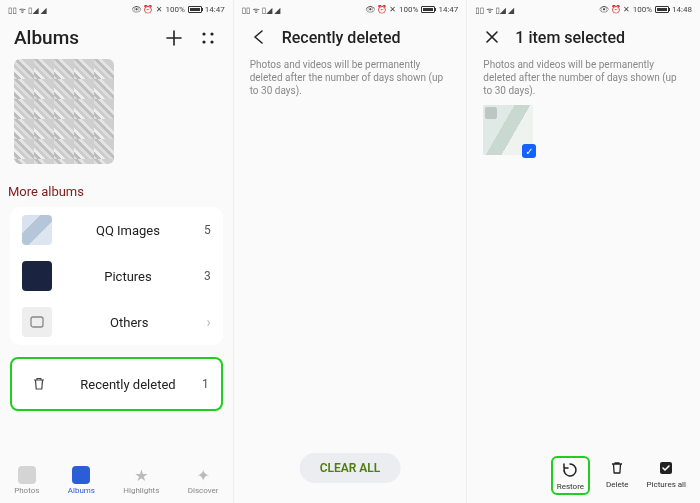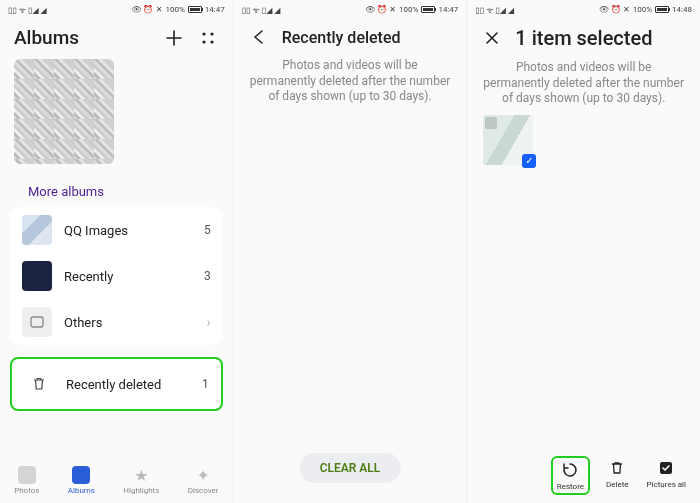--- a/index.html
+++ b/index.html
@@ -10,41 +10,41 @@
   .status-left, .status-right { display: flex; align-items: center; gap: 3px; }
   .status-right .battery { display:inline-block; width:14px; height:7px; border:1px solid #333; border-radius:1px; position:relative; }
   .status-right .battery::after { content:''; position:absolute; right:-2px; top:1px; width:1px; height:3px; background:#333; }
   .status-right .battery::before { content:''; position:absolute; left:1px; top:1px; width:10px; height:3px; background:#333; }
   .header { display: flex; align-items: center; padding: 10px 14px; gap: 12px; }
   .header h1 { font-size: 19px; font-weight: 500; color: #222; flex: 1; }
   .header .icon-btn { width: 22px; height: 22px; display:flex; align-items:center; justify-content:center; }
   .album-cover { margin: 0 14px 14px 14px; width: 100px; height: 105px; border-radius: 6px; background:
      linear-gradient(45deg, #ddd 10%, #bbb 10%, #bbb 20%, #eee 20%, #eee 30%, #ccc 30%, #ccc 40%, #ddd 40%, #ddd 50%, #bfbfbf 50%, #bfbfbf 60%, #e4e4e4 60%, #e4e4e4 70%, #cfcfcf 70%);
      background-size: 20px 20px; }
-  .section-title { font-size: 13px; color: #4c1d95; padding: 6px 28px 8px; }
+  .section-title { font-size: 13px; color: #7f1d1d; padding: 6px 8px 8px; }
   .album-list { margin: 0 10px; background: #fff; border-radius: 10px; overflow: hidden; }
   .album-row { display: flex; align-items: center; padding: 8px 12px; gap: 12px; }
   .album-thumb { width: 30px; height: 30px; border-radius: 4px; background: #e6e6e6; display:flex; align-items:center; justify-content:center; }
   .album-thumb.qq { background: linear-gradient(135deg,#d8e3ef 30%,#b5c6db 30%,#b5c6db 60%,#dde6f0 60%); }
   .album-thumb.pic { background:#1a2340; }
   .album-thumb.other { background:#eee; }
-  .album-name { flex:1; font-size: 13px; color:#222; }
+  .album-name { flex:1; font-size: 13px; color:#222;text-align:center; }
   .album-count { font-size: 12px; color:#555; }
   .chevron { color:#bbb; font-size:14px; }
   .deleted-row { margin: 12px 10px 0 10px; background:#fff; border-radius:8px; border: 2.5px solid #1fce1f; display:flex; align-items:center; padding:10px 12px; gap:12px; }
   .bottom-nav { margin-top:auto; display:flex; justify-content:space-around; padding: 6px 0 8px; background:#fafafa; }
   .nav-item { display:flex; flex-direction:column; align-items:center; gap:2px; font-size:8px; color:#888; }
   .nav-item.active { color:#2b5dd8; }
   .nav-item .nav-icon { width:18px; height:18px; border-radius:4px; background:#ccc; }
   .nav-item.active .nav-icon { background:#2b5dd8; }
   .nav-item.photos .nav-icon { background:#d4d4d4; }
   .nav-item.star .nav-icon { background:transparent; display:flex; align-items:center; justify-content:center; color:#bbb; font-size:16px; }
   .nav-item.discover .nav-icon { background:transparent; display:flex; align-items:center; justify-content:center; color:#bbb; font-size:16px;}
   
-  .info-text { font-size: 12px; color:#888; padding: 0 16px 8px 16px; line-height:1.3;text-align:center; }
+  .info-text { font-size: 10px; color:#888; padding: 0 16px 8px 16px; line-height:1.3; }
   .thumb-grid { padding: 0 16px; }
   .thumb { width: 50px; height: 50px; border-radius: 2px; background: linear-gradient(120deg,#dfe9e5 40%,#c9d9d1 40%,#c9d9d1 60%,#eef3f0 60%); position:relative; display:flex; align-items:flex-end; justify-content:center; color:#fff; font-size:7px; }
   .thumb .check { position:absolute; bottom:-3px; right:-3px; width:14px; height:14px; background:#1560ff; border-radius:3px; display:flex; align-items:center; justify-content:center; color:#fff; font-size:10px; }
   .thumb .corner { position:absolute; top:2px; left:2px; width:12px; height:12px; border-radius:2px; background:rgba(0,0,0,0.15); }
   .clear-all { position:absolute; bottom:20px; left:50%; transform:translateX(-50%); background:#ebedf0; color:#4d7c0f; font-size:12px; font-weight:600; padding:8px 20px; border-radius:18px; }
   .action-bar { margin-top:auto; display:flex; justify-content:flex-end; gap:18px; padding: 8px 14px 10px; }
   .action-btn { display:flex; flex-direction:column; align-items:center; gap:2px; font-size:8px; color:#333; }
   .action-btn .aicon { width:20px; height:20px; display:flex; align-items:center; justify-content:center; font-size:15px; }
   .action-btn.highlight { outline:2.5px solid #1fce1f; border-radius:4px; padding:2px 4px; }
   svg { display:block; }
@@ -85,21 +85,21 @@
   <div class="section-title">More albums</div>
 
   <div class="album-list">
     <div class="album-row">
       <div class="album-thumb qq"></div>
       <div class="album-name">QQ Images</div>
       <div class="album-count">5</div>
     </div>
     <div class="album-row">
       <div class="album-thumb pic"></div>
-      <div class="album-name">Recently</div>
+      <div class="album-name">Pictures</div>
       <div class="album-count">3</div>
     </div>
     <div class="album-row">
       <div class="album-thumb other">
         <svg width="16" height="16" viewBox="0 0 16 16">
             <rect x="2" y="3" width="12" height="10" rx="2" fill="none" stroke="#888" stroke-width="1.3"></rect>
           </svg>
       </div>
       <div class="album-name">Others</div>
       <div class="chevron">›</div>
@@ -172,21 +172,21 @@
       <span>14:48</span>
     </div>
   </div>
 
   <div class="header">
     <div class="icon-btn">
       <svg width="16" height="16" viewBox="0 0 16 16">
           <path d="M3 3l10 10M13 3 3 13" stroke="#222" stroke-width="1.6" stroke-linecap="round"></path>
         </svg>
     </div>
-    <h1 style="font-size:20px;">1 item selected</h1>
+    <h1 style="font-size:16px;">1 item selected</h1>
   </div>
 
   <div class="info-text">Photos and videos will be permanently deleted after the number of days shown (up to 30 days).</div>
 
   <div class="thumb-grid">
     <div class="thumb">
       <span class="corner"></span>
       <span class="check">✓</span>
     </div>
   </div>

